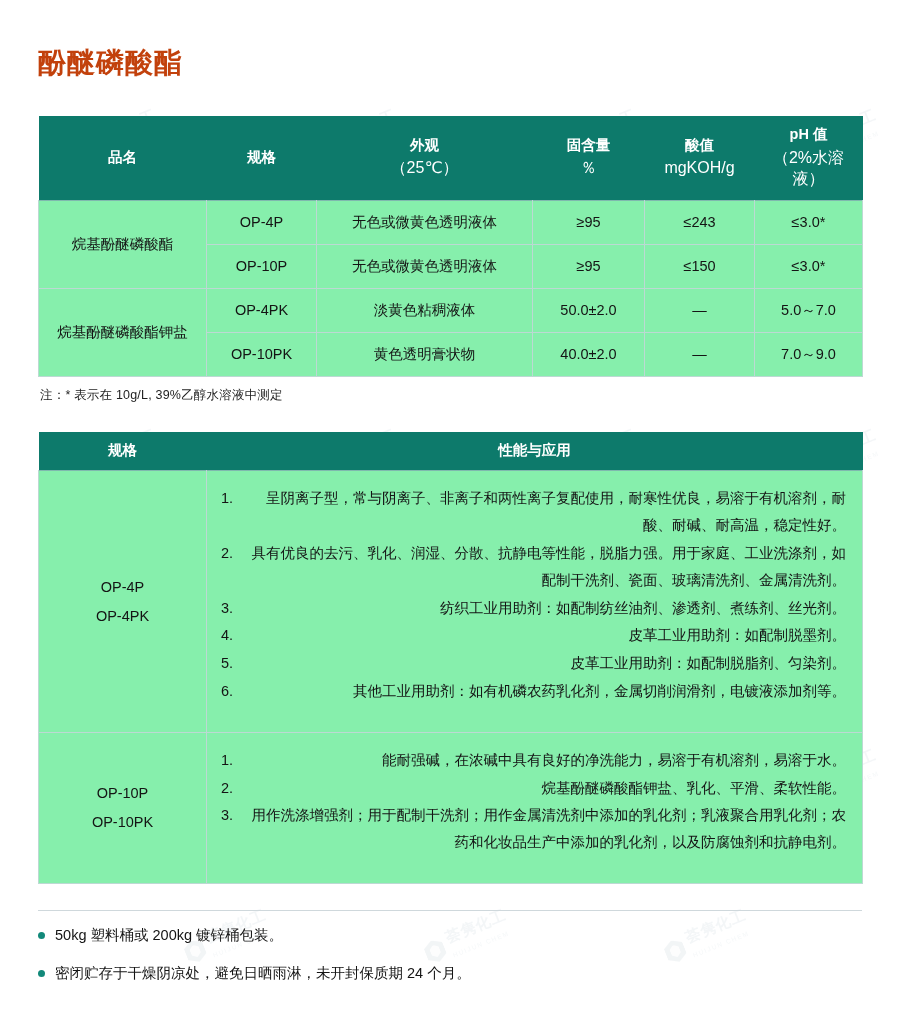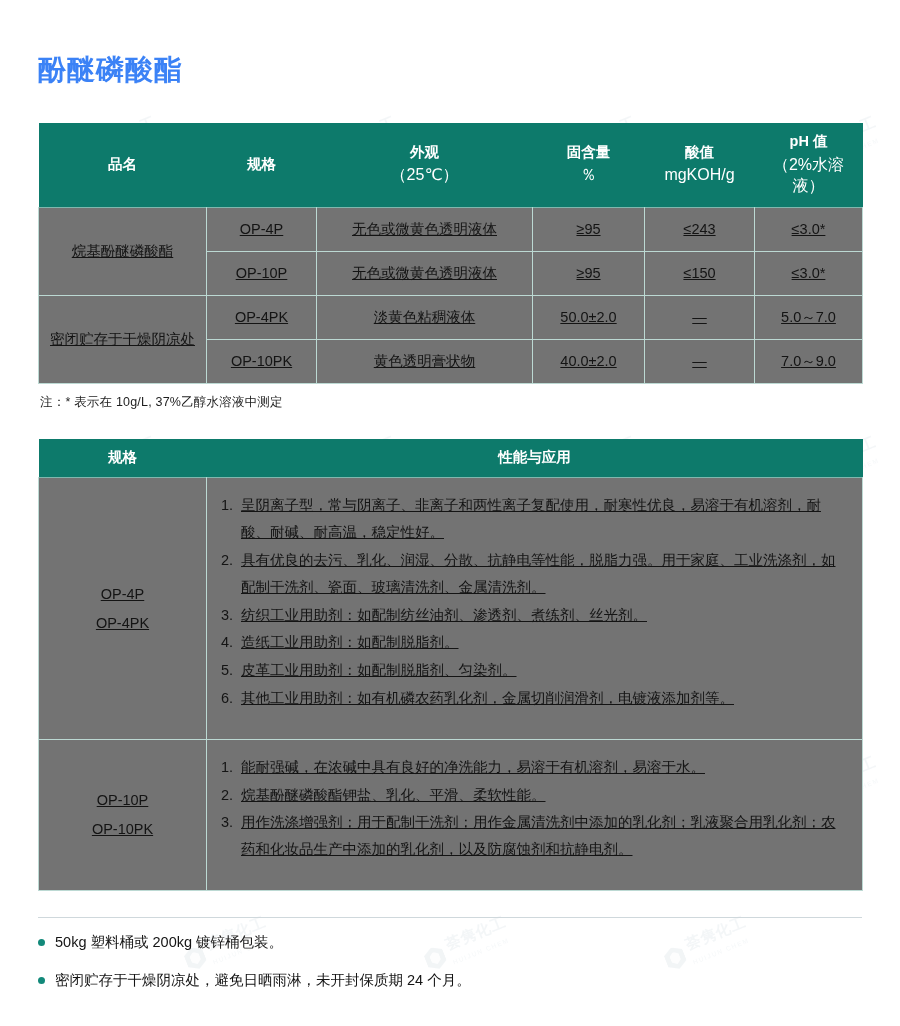--- a/index.html
+++ b/index.html
@@ -57,24 +57,24 @@
     font-size: 6.5px; color: #e7edf0; letter-spacing: 1.4px;
     margin-top: 2px;
   }
 
   .content { position: relative; z-index: 2; }
 
   
   .doc-title {
     font-size: 28px;
     font-weight: bold;
-    color: #3b82f6;
+    color: #c2410c;
     letter-spacing: 1px;
     padding-top: 44px;
-    margin: 7px 0 34px 0;
+    margin: 0 0 34px 0;
   }
 
   
   .section-heading {
     font-size: 18px;
     font-weight: bold;
     color: #0d7a6b;
     letter-spacing: 0.5px;
     margin: 0 0 12px 0;
   }
@@ -102,22 +102,21 @@
     font-weight: normal;
     margin-top: 2px;
   }
   tbody td {
     border: 1px solid #bcd9d3;
     text-align: center;
     vertical-align: middle;
     font-size: 14.5px;
     color: #141414;
     padding: 12px 6px;
-    background: #737373;
-    text-decoration: underline;
+    background: #86efac;
   }
   tbody td.name-cell {
     font-size: 14.5px;
   }
   tbody tr.group-start td {
     border-top: 1px solid #7fb8ae;
   }
 
   
   .spec-table col.c1 { width: 168px; }
@@ -139,21 +138,21 @@
   .perf-table col.p1 { width: 168px; }
   .perf-table col.p2 { width: 656px; }
   .perf-table tbody td.spec-col {
     font-size: 14.5px;
     line-height: 2.0;
     vertical-align: middle;
     text-align: center;
     padding: 14px 6px;
   }
   .perf-table tbody td.desc-col {
-    text-align: left;
+    text-align: right;
     padding: 14px 16px 26px 14px;
     vertical-align: top;
   }
   .perf-table tbody td.desc-col ol {
     margin: 0;
     padding: 0;
     list-style: none;
     counter-reset: pitem;
   }
   .perf-table tbody td.desc-col ol li {
@@ -341,38 +340,38 @@
             <td>≤3.0*</td>
           </tr>
           <tr>
             <td>OP-10P</td>
             <td>无色或微黄色透明液体</td>
             <td>≥95</td>
             <td>≤150</td>
             <td>≤3.0*</td>
           </tr>
           <tr class="group-start">
-            <td class="name-cell" rowspan="2">密闭贮存于干燥阴凉处</td>
+            <td class="name-cell" rowspan="2">烷基酚醚磷酸酯钾盐</td>
             <td>OP-4PK</td>
             <td>淡黄色粘稠液体</td>
             <td>50.0±2.0</td>
             <td>—</td>
             <td>5.0～7.0</td>
           </tr>
           <tr>
             <td>OP-10PK</td>
             <td>黄色透明膏状物</td>
             <td>40.0±2.0</td>
             <td>—</td>
             <td>7.0～9.0</td>
           </tr>
         </tbody>
       </table>
 
-      <div class="note">注：* 表示在 10g/L, 37%乙醇水溶液中测定</div>
+      <div class="note">注：* 表示在 10g/L, 39%乙醇水溶液中测定</div>
     </div>
 
     <div class="perf-wrap">
 
       <table class="perf-table">
         <colgroup>
             <col class="p1">
             <col class="p2">
           </colgroup>
         <thead>
@@ -385,21 +384,21 @@
           <tr class="group-start">
             <td class="spec-col">
               <div>OP-4P</div>
               <div>OP-4PK</div>
             </td>
             <td class="desc-col">
               <ol>
                 <li>呈阴离子型，常与阴离子、非离子和两性离子复配使用，耐寒性优良，易溶于有机溶剂，耐酸、耐碱、耐高温，稳定性好。</li>
                 <li>具有优良的去污、乳化、润湿、分散、抗静电等性能，脱脂力强。用于家庭、工业洗涤剂，如配制干洗剂、瓷面、玻璃清洗剂、金属清洗剂。</li>
                 <li>纺织工业用助剂：如配制纺丝油剂、渗透剂、煮练剂、丝光剂。</li>
-                <li>造纸工业用助剂：如配制脱脂剂。</li>
+                <li>皮革工业用助剂：如配制脱墨剂。</li>
                 <li>皮革工业用助剂：如配制脱脂剂、匀染剂。</li>
                 <li>其他工业用助剂：如有机磷农药乳化剂，金属切削润滑剂，电镀液添加剂等。</li>
               </ol>
             </td>
           </tr>
           <tr class="group-start">
             <td class="spec-col">
               <div>OP-10P</div>
               <div>OP-10PK</div>
             </td>

